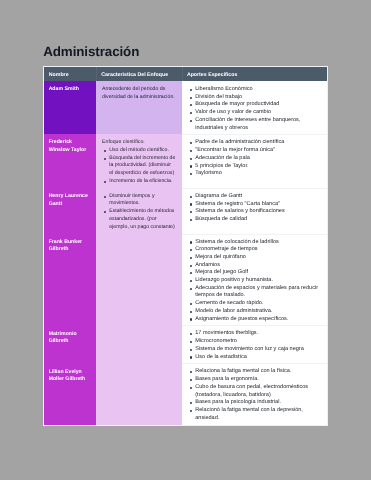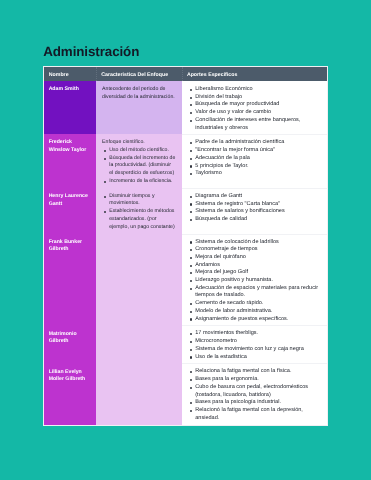--- a/index.html
+++ b/index.html
@@ -13,21 +13,21 @@
     height: 480px;
     overflow: hidden;
     font-family: "Liberation Sans", sans-serif;
     -webkit-font-smoothing: antialiased;
     text-rendering: geometricPrecision;
   }
   .page {
     position: relative;
     width: 371px;
     height: 480px;
-    background: #14b8a6;
+    background: #a3a3a3;
   }
   .doc-title {
     position: absolute;
     left: 43.2px;
     top: 44.6px;
     font-size: 13.4px;
     font-weight: bold;
     color: #131a26;
     letter-spacing: -0.1px;
     line-height: 1;

